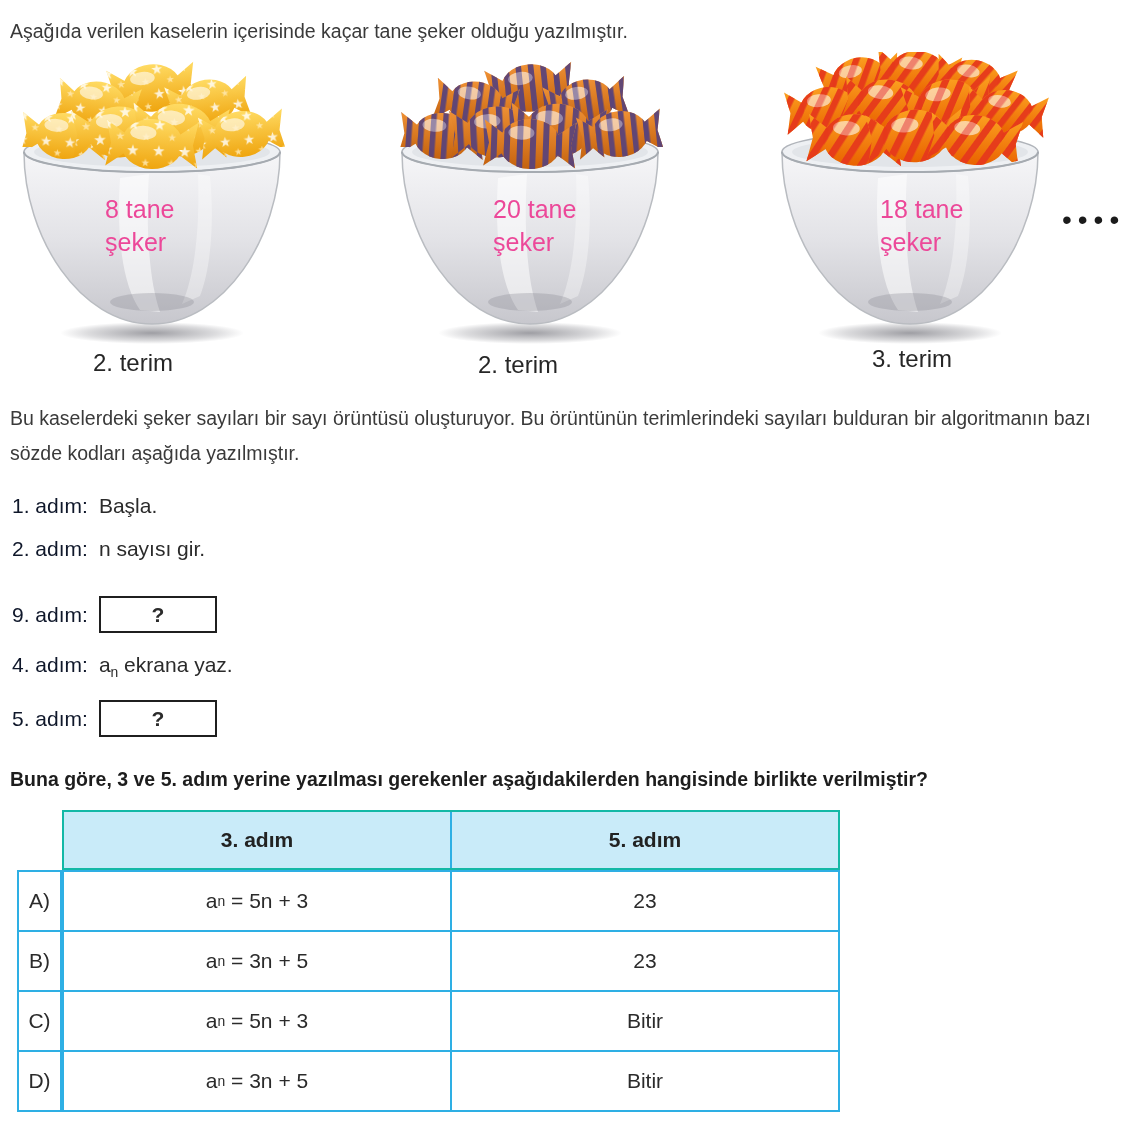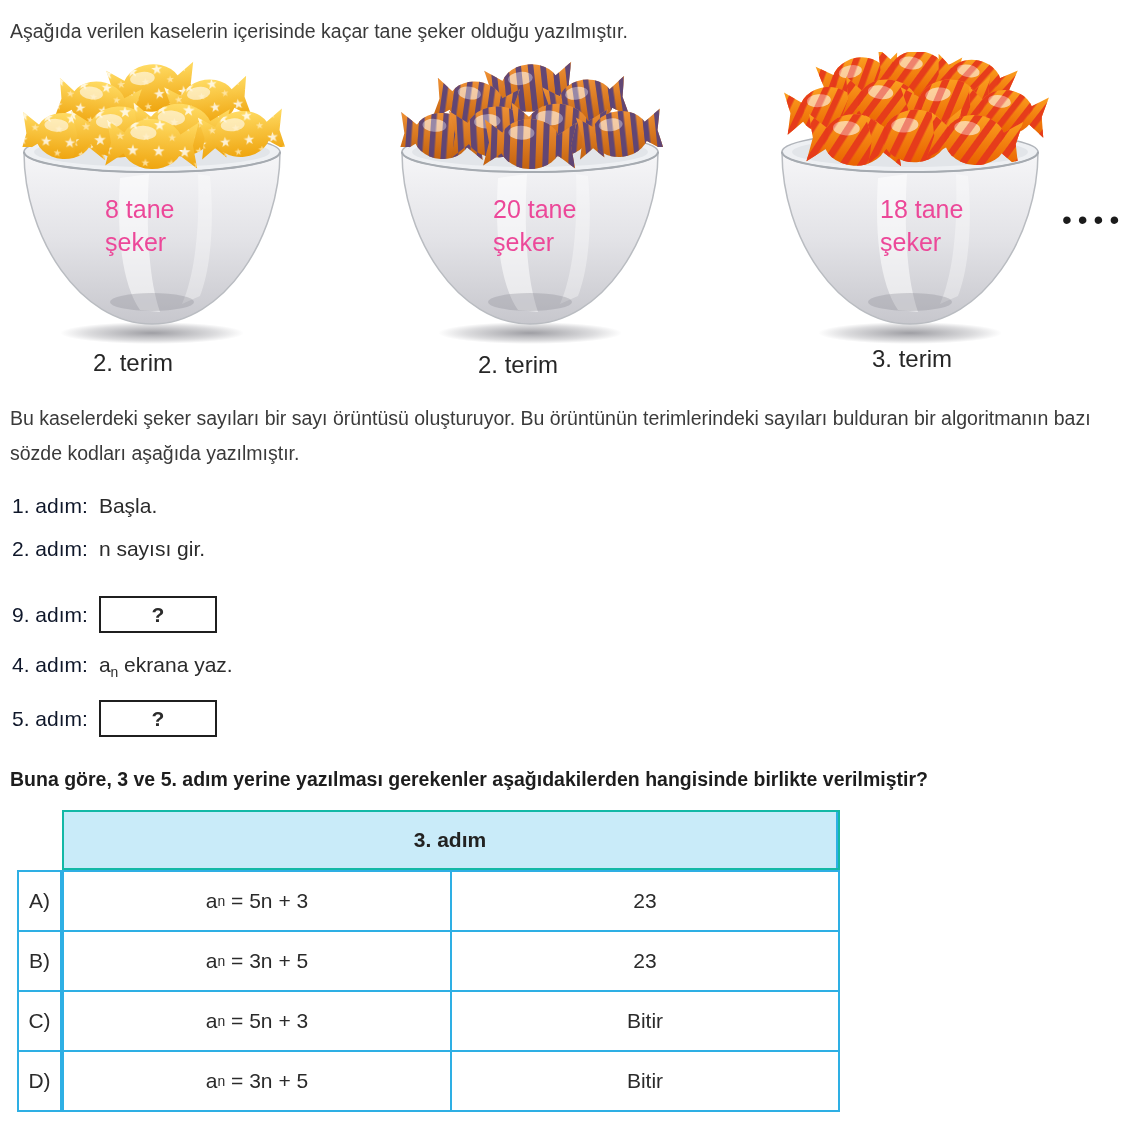--- a/index.html
+++ b/index.html
@@ -273,20 +273,21 @@
     <span class="step-label">5. adım:</span>
     <span class="qbox">
       <span>?</span>
     </span>
   </div>
 
   <div class="question">Buna göre, 3 ve 5. adım yerine yazılması gerekenler aşağıdakilerden hangisinde birlikte verilmiştir?</div>
 
   <div class="tbl-header">
     <div class="th first">3. adım</div>
+    <div class="th">5. adım</div>
   </div>
 
   <div class="tbl-letters">
     <div class="letter-cell">A)</div>
     <div class="letter-cell">B)</div>
     <div class="letter-cell">C)</div>
     <div class="letter-cell last">D)</div>
   </div>
 
   <div class="tbl-body">

